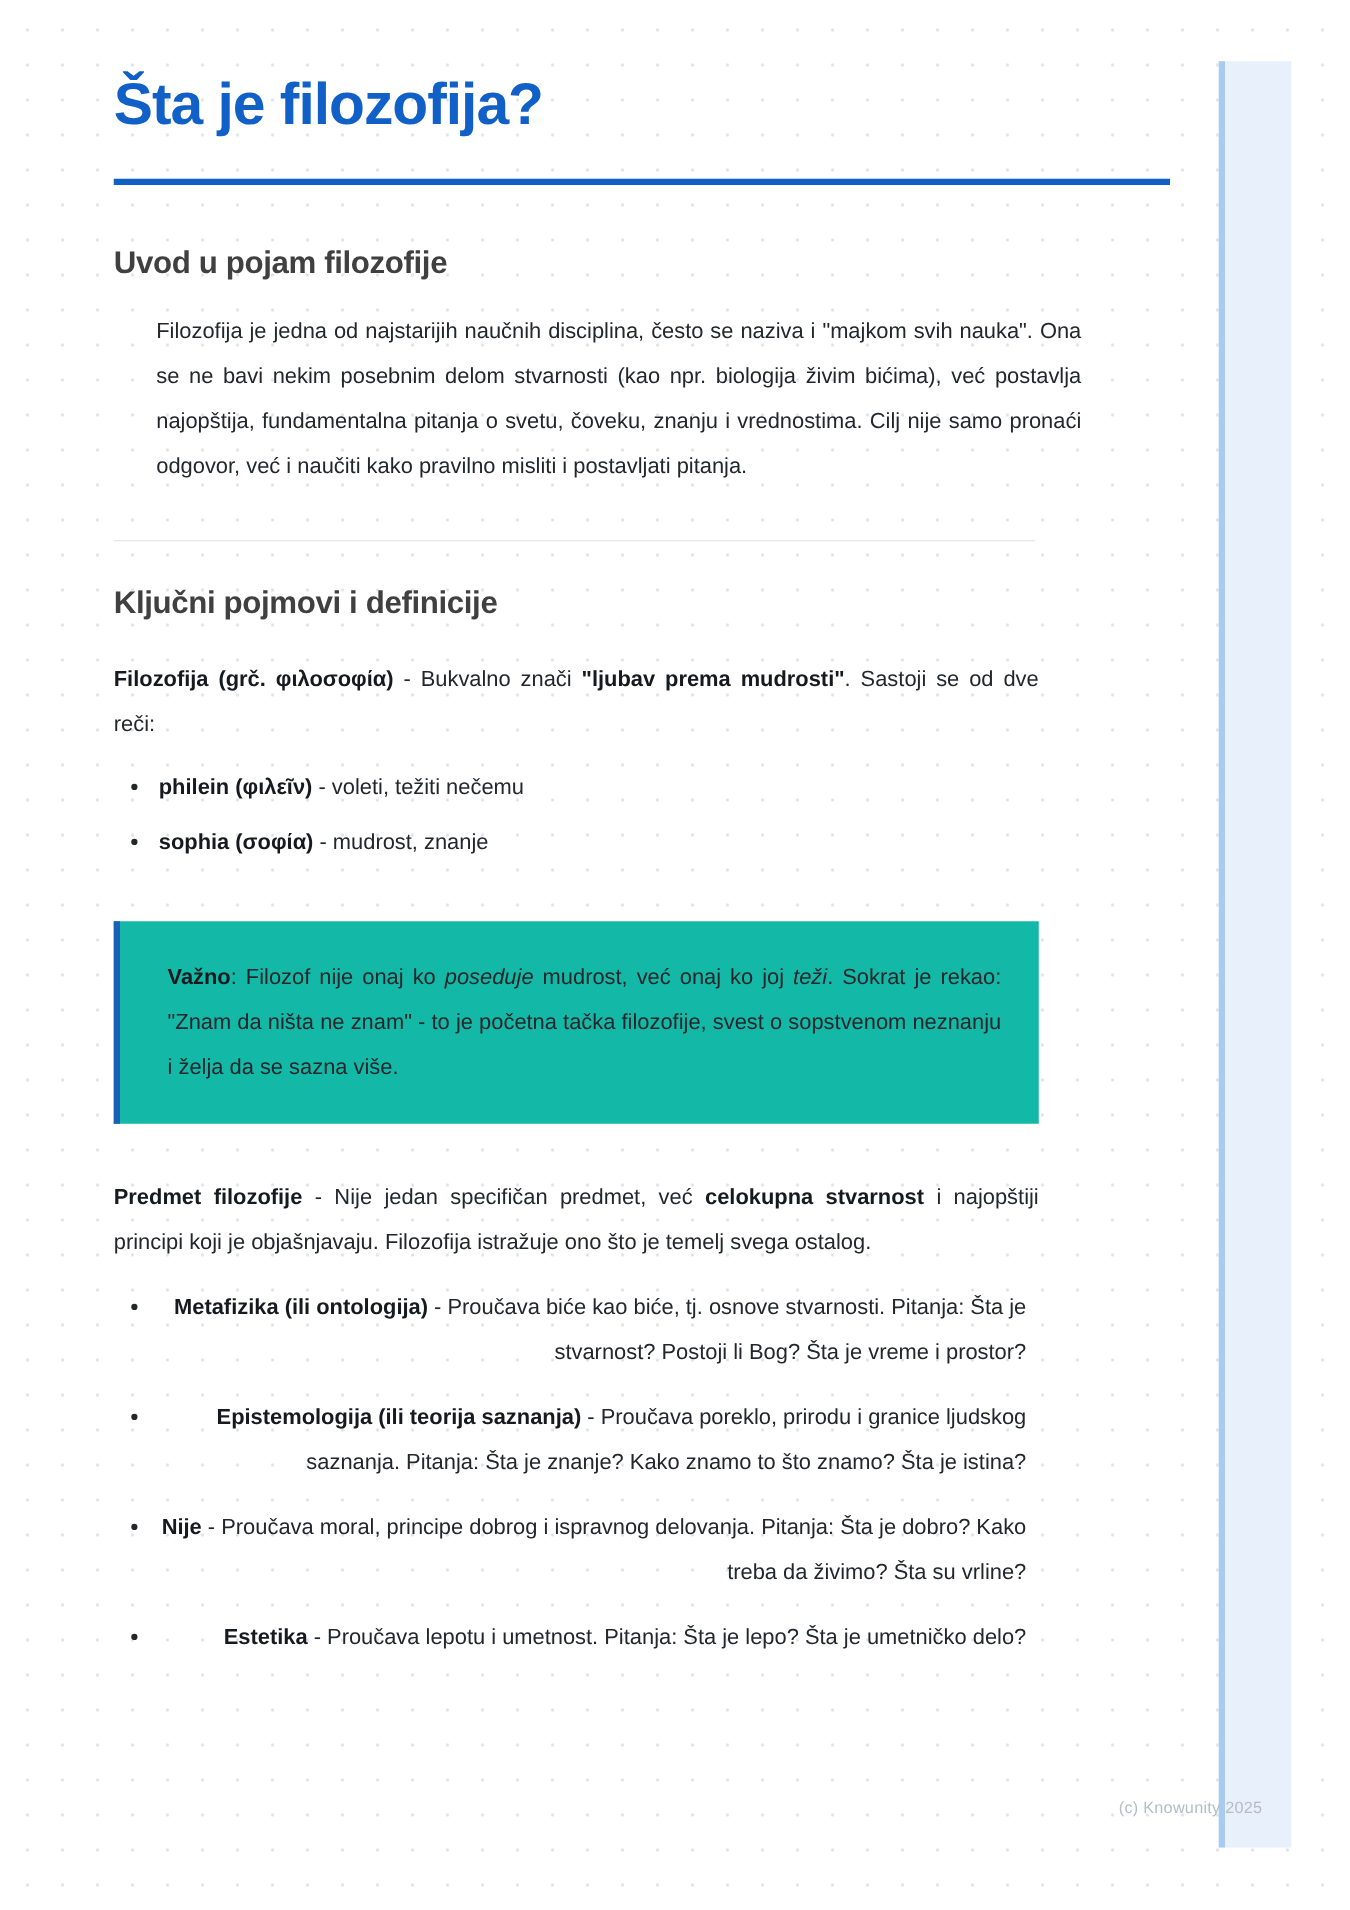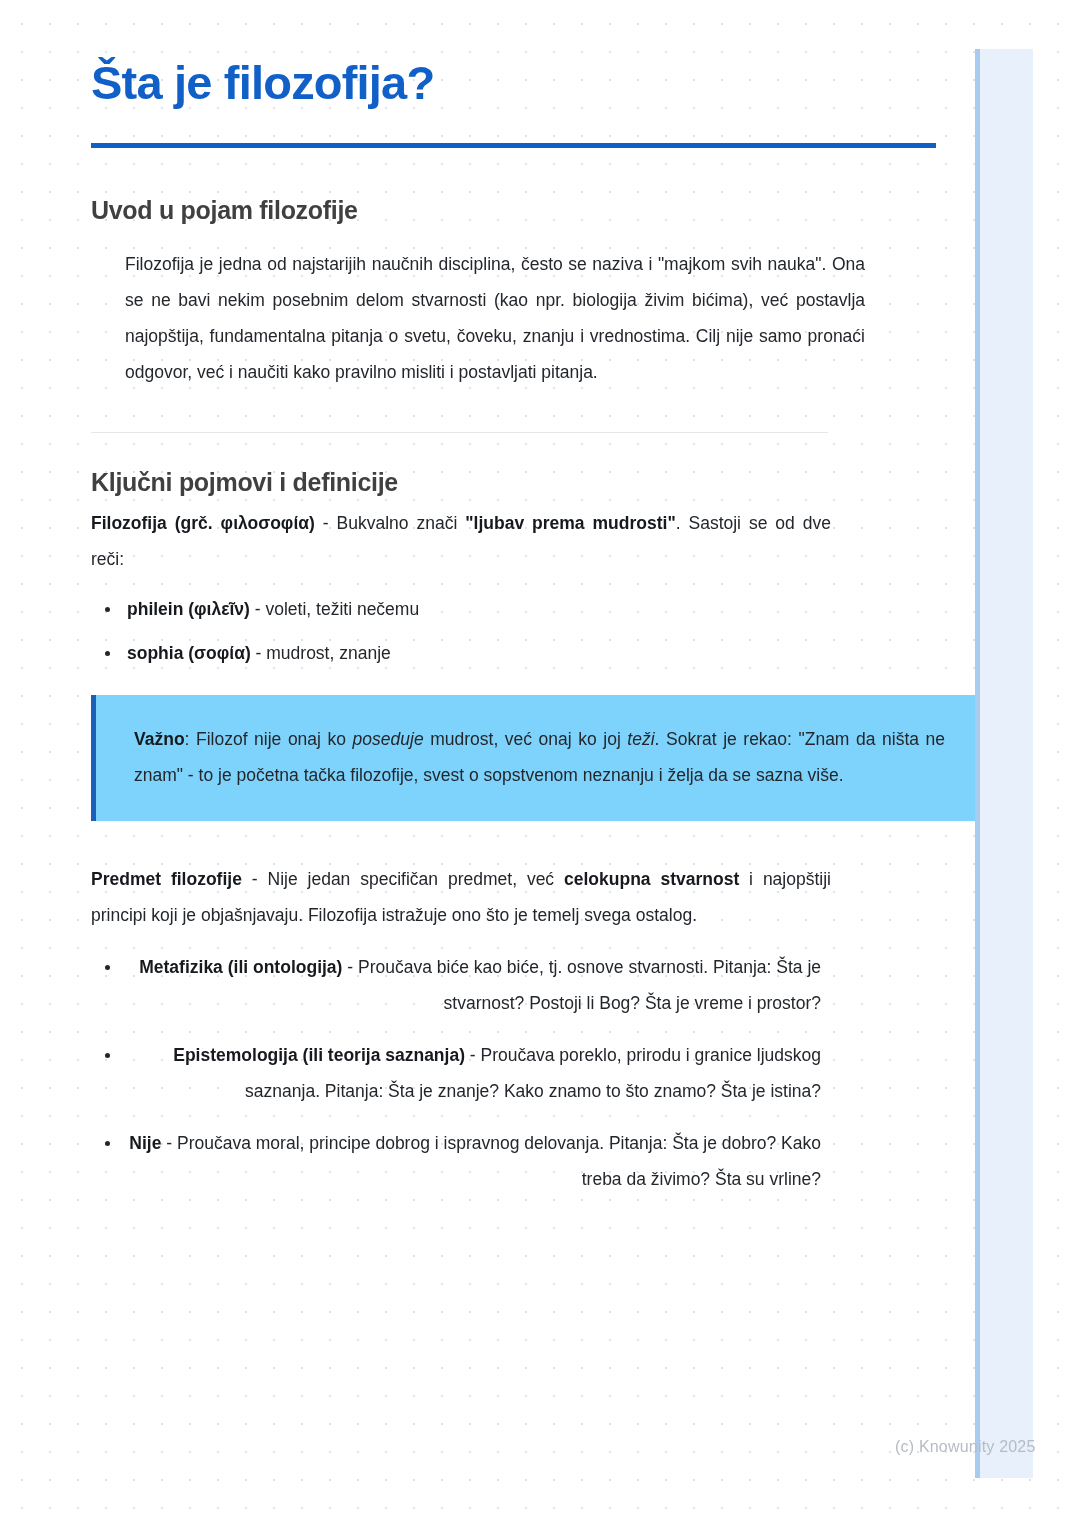--- a/index.html
+++ b/index.html
@@ -103,21 +103,21 @@
   
   .divider {
     height: 1px;
     background: #e4e6e9;
     width: 737px;
     margin-top: 42px;
   }
 
   
   #definition-paragraph {
-    margin-top: 8px;
+    margin-top: 28px;
   }
 
   
   ul.bullets {
     list-style: none;
     margin: 0;
     padding: 0;
   }
 
   ul.bullets li {
@@ -139,24 +139,24 @@
     border-radius: 50%;
     background: #23272c;
   }
 
   #greek-list { margin-top: 14px; width: 700px; }
   #disciplines-list { margin-top: 14px; width: 730px; text-align: right; }
   #disciplines-list li { margin-top: 16px; }
 
   
   .callout {
-    margin-top: 24px;
-    width: 884px;
+    margin-top: 46px;
+    width: 740px;
     box-sizing: border-box;
-    background: #7dd3fc;
+    background: #14b8a6;
     border-left: 5px solid #1a5fb8;
     padding: 26px 30px 28px 38px;
   }
 
   .callout-text {
     font-size: 17.5px;
     line-height: 36px;
     color: #23272c;
     text-align: justify;
     margin: 0;
@@ -173,21 +173,21 @@
     color: #16191d;
     margin: 0;
     margin-top: 24px;
   }
 
   
   #watermark {
     position: absolute;
     left: 895px;
     top: 1438px;
-    font-size: 16px;
+    font-size: 13px;
     color: #b6bcc4;
     letter-spacing: 0.2px;
     z-index: 3;
     white-space: nowrap;
   }
 </style>
 </head>
 <body>
 
 <div id="dot-grid"></div>
@@ -236,18 +236,21 @@
     <ul class="bullets" id="disciplines-list">
       <li>
         <b>Metafizika (ili ontologija)</b><span> - Proučava biće kao biće, tj. osnove stvarnosti. Pitanja: Šta je stvarnost? Postoji li Bog? Šta je vreme i prostor?</span>
       </li>
       <li>
         <b>Epistemologija (ili teorija saznanja)</b><span> - Proučava poreklo, prirodu i granice ljudskog saznanja. Pitanja: Šta je znanje? Kako znamo to što znamo? Šta je istina?</span>
       </li>
       <li>
         <b>Nije</b><span> - Proučava moral, principe dobrog i ispravnog delovanja. Pitanja: Šta je dobro? Kako treba da živimo? Šta su vrline?</span>
       </li>
+      <li>
+        <b>Estetika</b><span> - Proučava lepotu i umetnost. Pitanja: Šta je lepo? Šta je umetničko delo?</span>
+      </li>
     </ul>
 
   </div>
 </div>
 
 <div id="watermark">(c) Knowunity 2025</div>
 
 </body></html>

